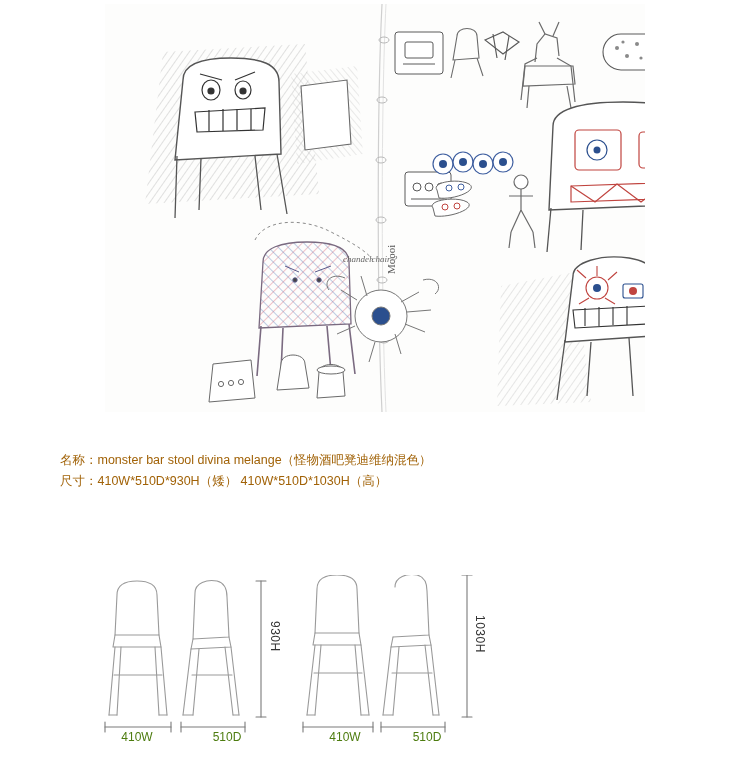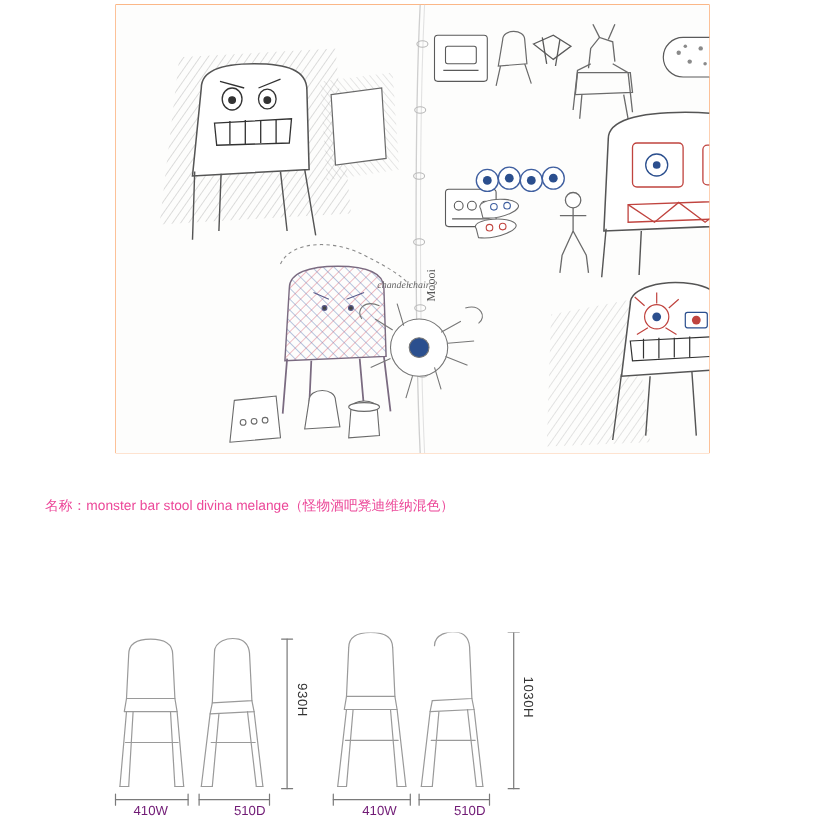--- a/index.html
+++ b/index.html
@@ -24,26 +24,26 @@
     width: 540px;
     height: 408px;
     background: #f97316;
     overflow: hidden;
   }
   .sketch-svg { display: block; }
 
   
   .spec-block {
     position: absolute;
-    left: 41px;
+    left: 60px;
     top: 450px;
     width: 660px;
     font-size: 12.5px;
     line-height: 20.5px;
-    color: #ec4899;
+    color: #a16207;
   }
   .spec-line {
     white-space: nowrap;
   }
 
   
   .dims {
     position: absolute;
     left: 95px;
     top: 575px;
@@ -55,21 +55,21 @@
   .dim-labels {
     position: absolute;
     left: 95px;
     top: 725px;
     width: 420px;
     height: 24px;
   }
   .dim-label {
     position: absolute;
     font-size: 12px;
-    color: #701a75;
+    color: #4d7c0f;
     text-align: center;
     width: 70px;
   }
   .dl1 { left: 7px;  top: 5px; }
   .dl2 { left: 97px; top: 5px; }
   .dl3 { left: 215px; top: 5px; }
   .dl4 { left: 297px; top: 5px; }
 
   .vert-label {
     position: absolute;
@@ -271,20 +271,21 @@
       <circle cx="598" cy="360" r="4"></circle>
         <circle cx="612" cy="359" r="4"></circle>
       <path d="M594 372 L 620 370"></path>
       <path d="M582 386 L 578 404 M 626 382 L 630 402"></path>
     </g>
   </svg>
 </div>
 
 <div class="spec-block">
   <div class="spec-line">名称：monster bar stool divina melange（怪物酒吧凳迪维纳混色）</div>
+  <div class="spec-line">尺寸：410W*510D*930H（矮） 410W*510D*1030H（高）</div>
 </div>
 
 <div class="dims">
   <svg class="dim-svg" width="420" height="165" viewBox="0 0 420 165" xmlns="http://www.w3.org/2000/svg">
     <g fill="none" stroke="#9a9a9a" stroke-width="1.1" stroke-linejoin="round" stroke-linecap="round">
 
       <path d="M22 20 C22 10, 30 6, 42 6 C54 6, 62 10, 62 20 L64 60 L20 60 Z"></path>
       <path d="M20 60 L18 72 L66 72 L64 60"></path>
       <path d="M20 72 L14 140 M66 72 L72 140"></path>
       <path d="M26 72 L22 140 M60 72 L64 140"></path>

